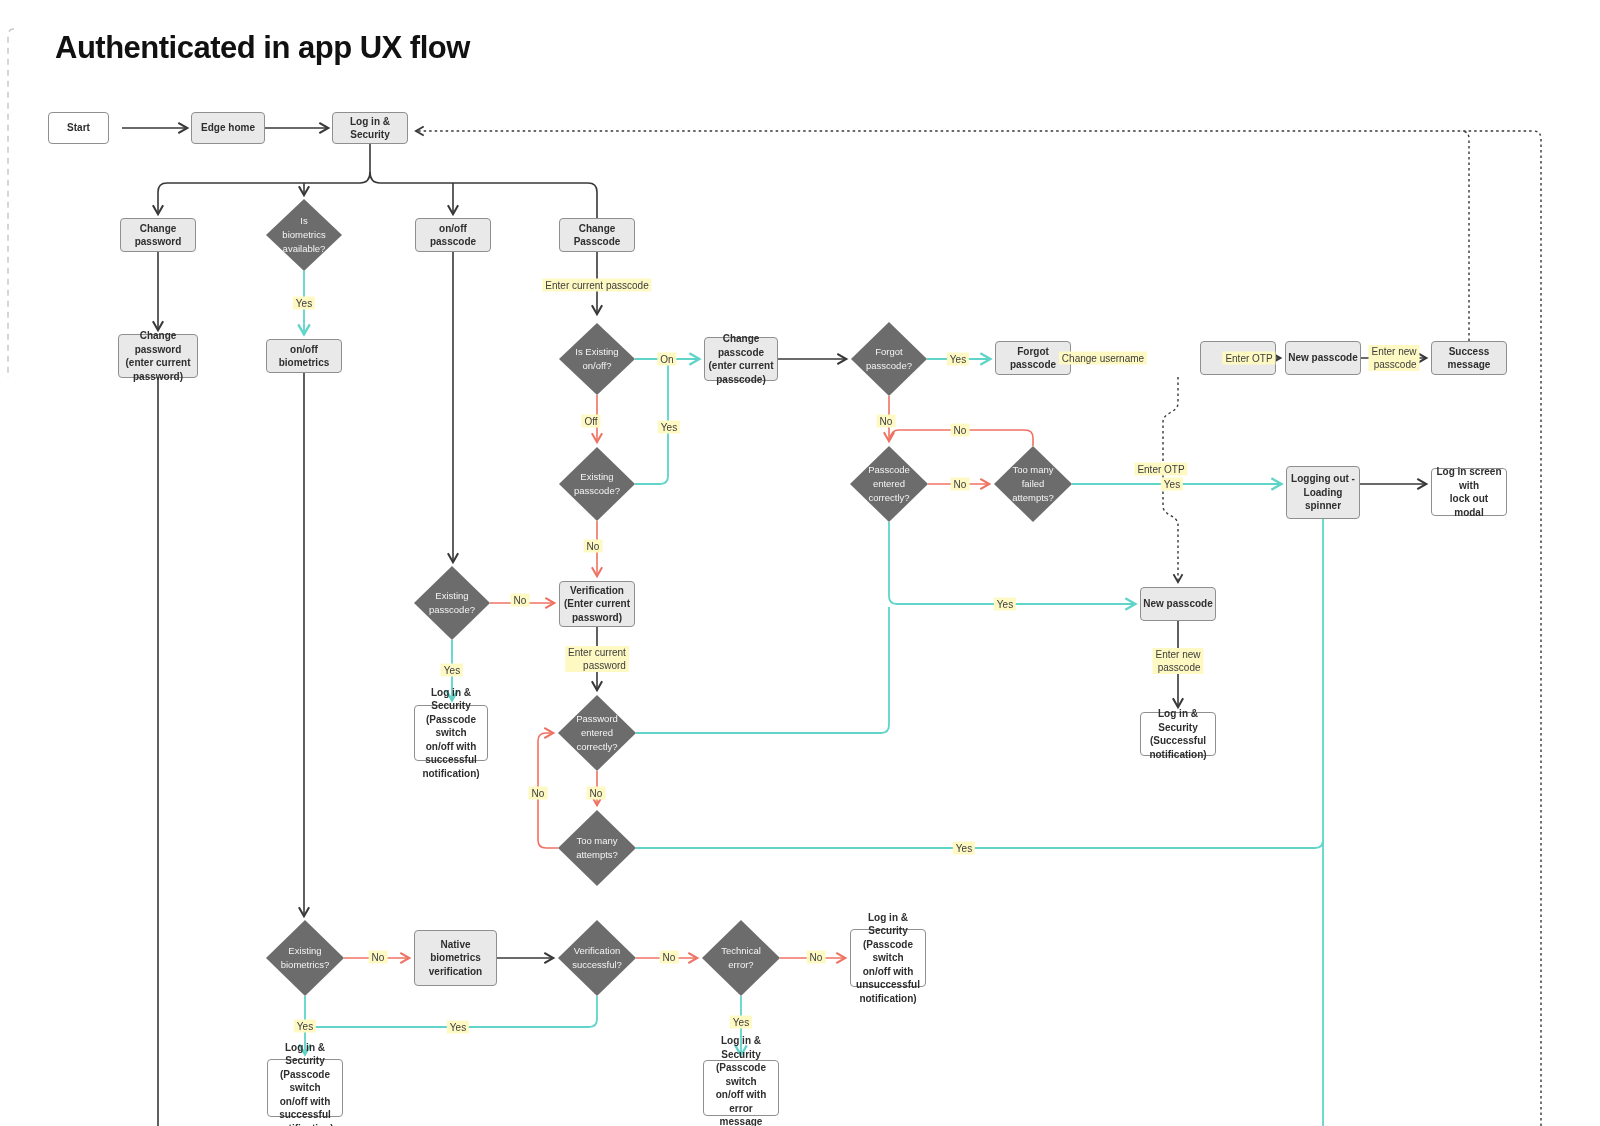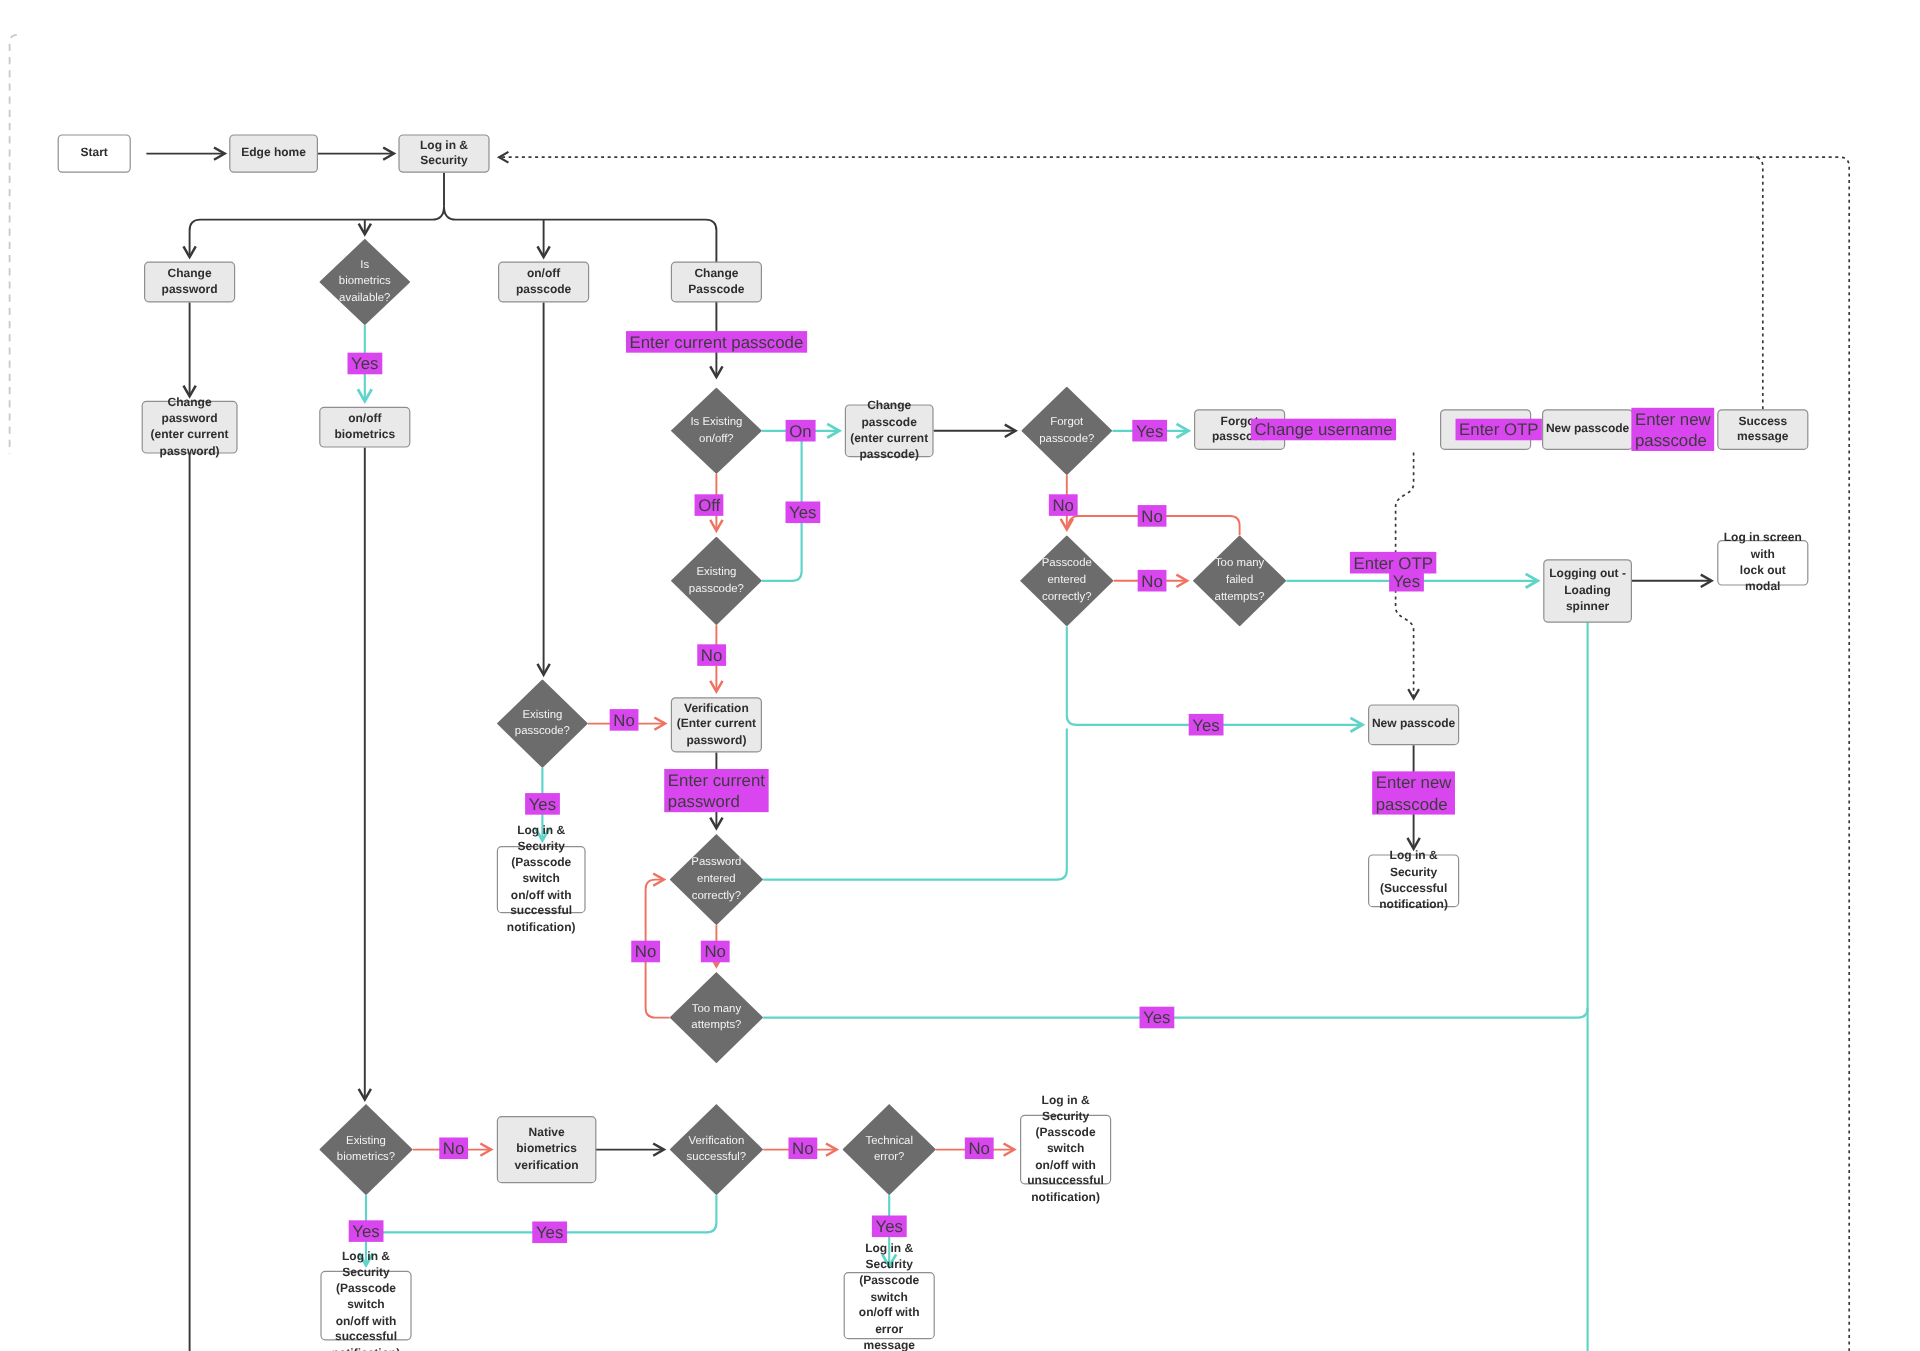--- a/index.html
+++ b/index.html
@@ -8,22 +8,22 @@
   #flow-title{position:absolute;left:55px;top:30px;font-size:31px;font-weight:800;
               color:#111111;letter-spacing:-0.5px;}
   .nbox{position:absolute;display:flex;align-items:center;justify-content:center;text-align:center;
         background:#e9e9e9;border:1.5px solid #8f8f8f;border-radius:4px;
         font-size:10px;font-weight:bold;color:#2e2e2e;line-height:1.35;white-space:pre-line;
         padding:2px;box-sizing:border-box;}
   .nbox.white{background:#ffffff;}
   .diamond{position:absolute;display:flex;align-items:center;justify-content:center;text-align:center;
            color:#f4f4f4;font-size:9.5px;font-weight:normal;line-height:1.45;white-space:pre-line;
            background:#6c6c6c;clip-path:polygon(50% 0,100% 50%,50% 100%,0 50%);}
-  .elabel{position:absolute;transform:translate(-50%,-50%);background:#d946ef;padding:0 3px;
-          font-size:14px;color:#3c3c3c;text-align:left;line-height:1.3;white-space:pre-line;}
+  .elabel{position:absolute;transform:translate(-50%,-50%);background:#fef9c3;padding:0 3px;
+          font-size:10px;color:#3c3c3c;text-align:right;line-height:1.3;white-space:pre-line;}
   svg.wires{position:absolute;left:0;top:0;}
   svg.wires path{fill:none;}
   .k{stroke:#383838;stroke-width:1.6;}
   .t{stroke:#5fd4c9;stroke-width:1.8;}
   .r{stroke:#ef7261;stroke-width:1.6;}
   .d{stroke:#383838;stroke-width:1.4;stroke-dasharray:2.5 3;}
   .frame{stroke:#c9c9c9;stroke-width:1.5;stroke-dasharray:6 5;}
 </style>
 </head>
 <body>
@@ -90,20 +90,21 @@
     <path class="r" d="M558,848 H546 Q538,848 538,840 V741 Q538,733 546,733 H552" marker-end="url(#mR)"></path>
     <path class="r" d="M344,958 H408" marker-end="url(#mR)"></path>
     <path class="r" d="M636,958 H696" marker-end="url(#mR)"></path>
     <path class="r" d="M780,958 H844" marker-end="url(#mR)"></path>
 
     <path class="d" d="M1541,1126 V139 Q1541,131 1533,131 H417" marker-end="url(#mK)"></path>
     <path class="d" d="M1469,341 V139 Q1469,131 1461,131"></path>
     <path class="d" d="M1178,377 V403 C1178,413 1163,412 1163,422 V506 C1163,516 1178,515 1178,525 V581" marker-end="url(#mK)"></path>
   </svg>
 
+  <div id="flow-title">Authenticated in app UX flow</div>
 
   <div class="nbox white" style="left:48px;top:112px;width:61px;height:32px"><span>Start</span></div>
   <div class="nbox" style="left:191px;top:112px;width:74px;height:32px"><span>Edge home</span></div>
   <div class="nbox" style="left:332px;top:112px;width:76px;height:32px"><span>Log in &amp; Security</span></div>
 
   <div class="nbox" style="left:120px;top:218px;width:76px;height:34px"><span>Change password</span></div>
   <div class="diamond" style="left:266px;top:199px;width:76px;height:72px"><span>Is
 biometrics
 available?</span></div>
   <div class="nbox" style="left:415px;top:218px;width:76px;height:34px"><span>on/off passcode</span></div>
@@ -128,21 +129,21 @@
   <div class="diamond" style="left:559px;top:447px;width:76px;height:74px"><span>Existing
 passcode?</span></div>
   <div class="diamond" style="left:850px;top:446px;width:78px;height:76px"><span>Passcode
 entered
 correctly?</span></div>
   <div class="diamond" style="left:994px;top:446px;width:78px;height:76px"><span>Too many
 failed
 attempts?</span></div>
   <div class="nbox" style="left:1286px;top:466px;width:74px;height:53px"><span>Logging out -
 Loading spinner</span></div>
-  <div class="nbox white" style="left:1431px;top:450px;width:76px;height:38px"><span>Log in screen with
+  <div class="nbox white" style="left:1431px;top:468px;width:76px;height:48px"><span>Log in screen with
 lock out modal</span></div>
 
   <div class="diamond" style="left:414px;top:566px;width:76px;height:74px"><span>Existing
 passcode?</span></div>
   <div class="nbox" style="left:559px;top:581px;width:76px;height:46px"><span>Verification
 (Enter current
 password)</span></div>
   <div class="nbox" style="left:1140px;top:587px;width:76px;height:34px"><span>New passcode</span></div>
 
   <div class="nbox white" style="left:414px;top:705px;width:74px;height:56px"><span>Log in &amp; Security

